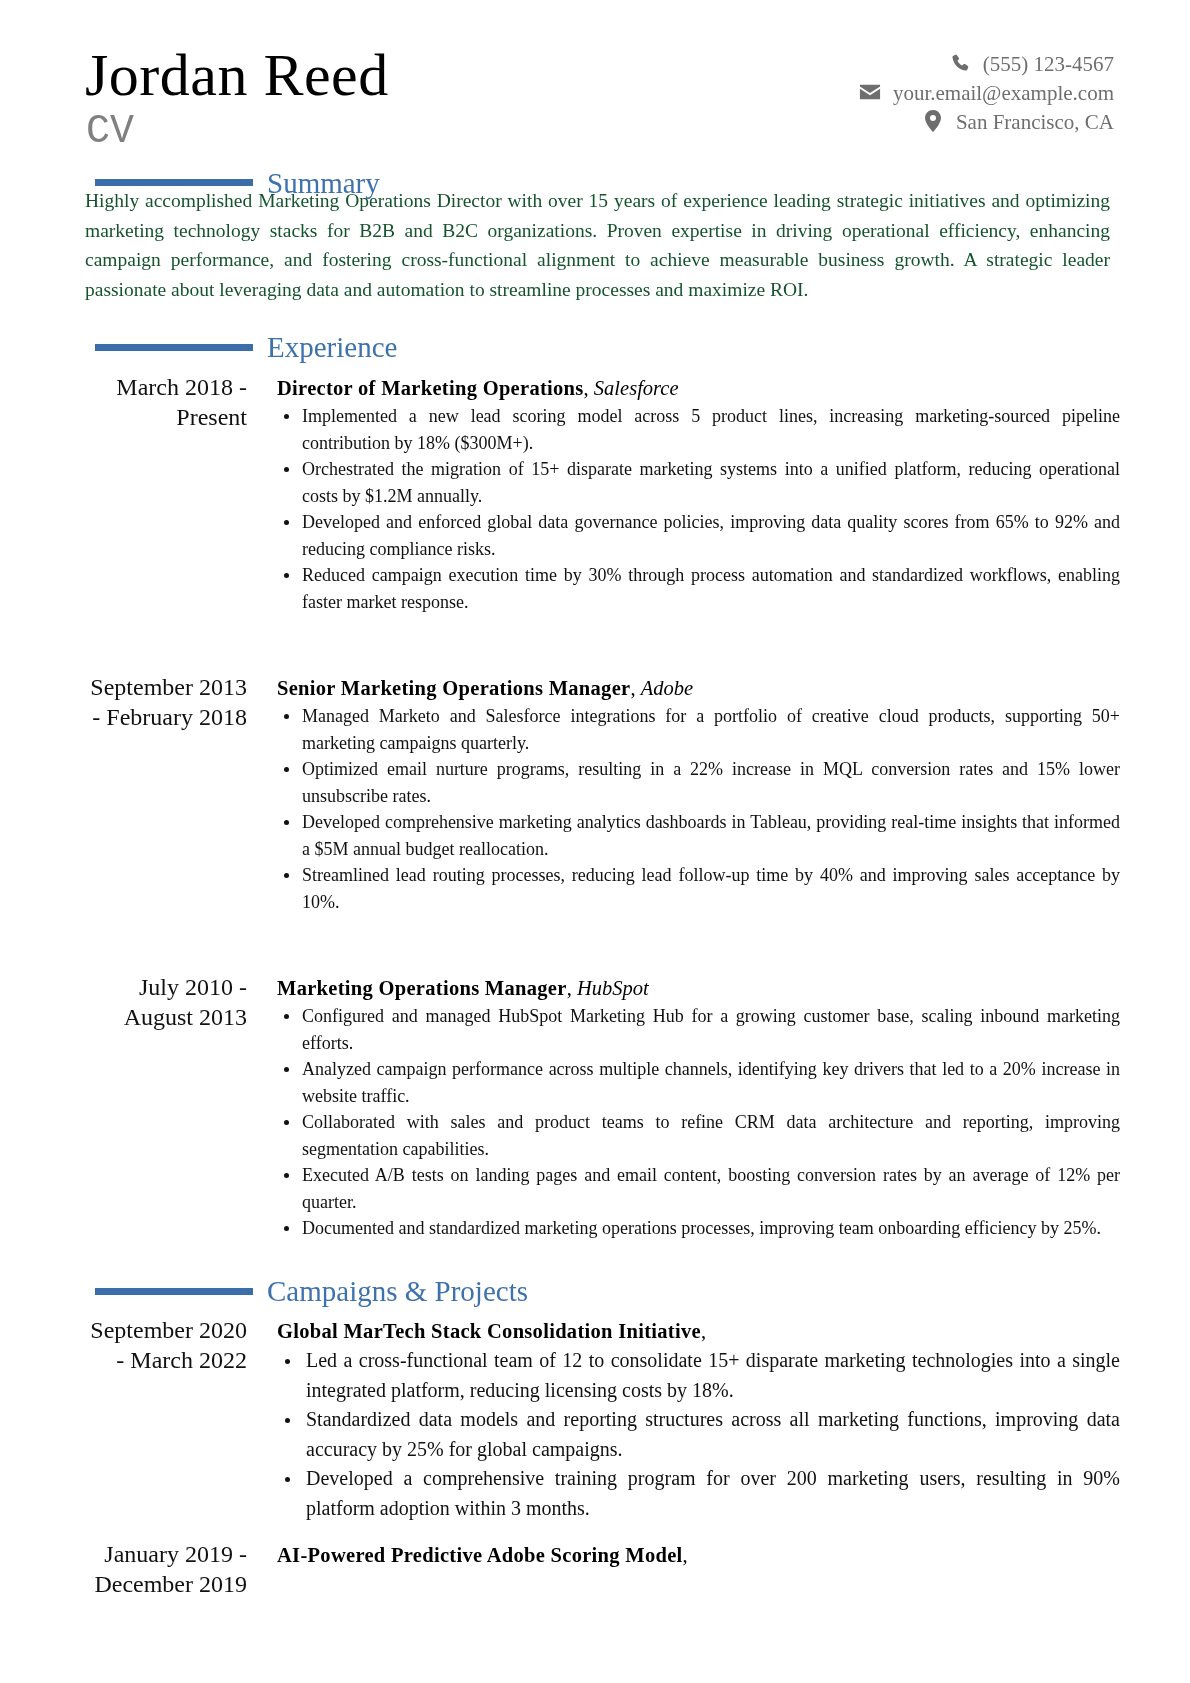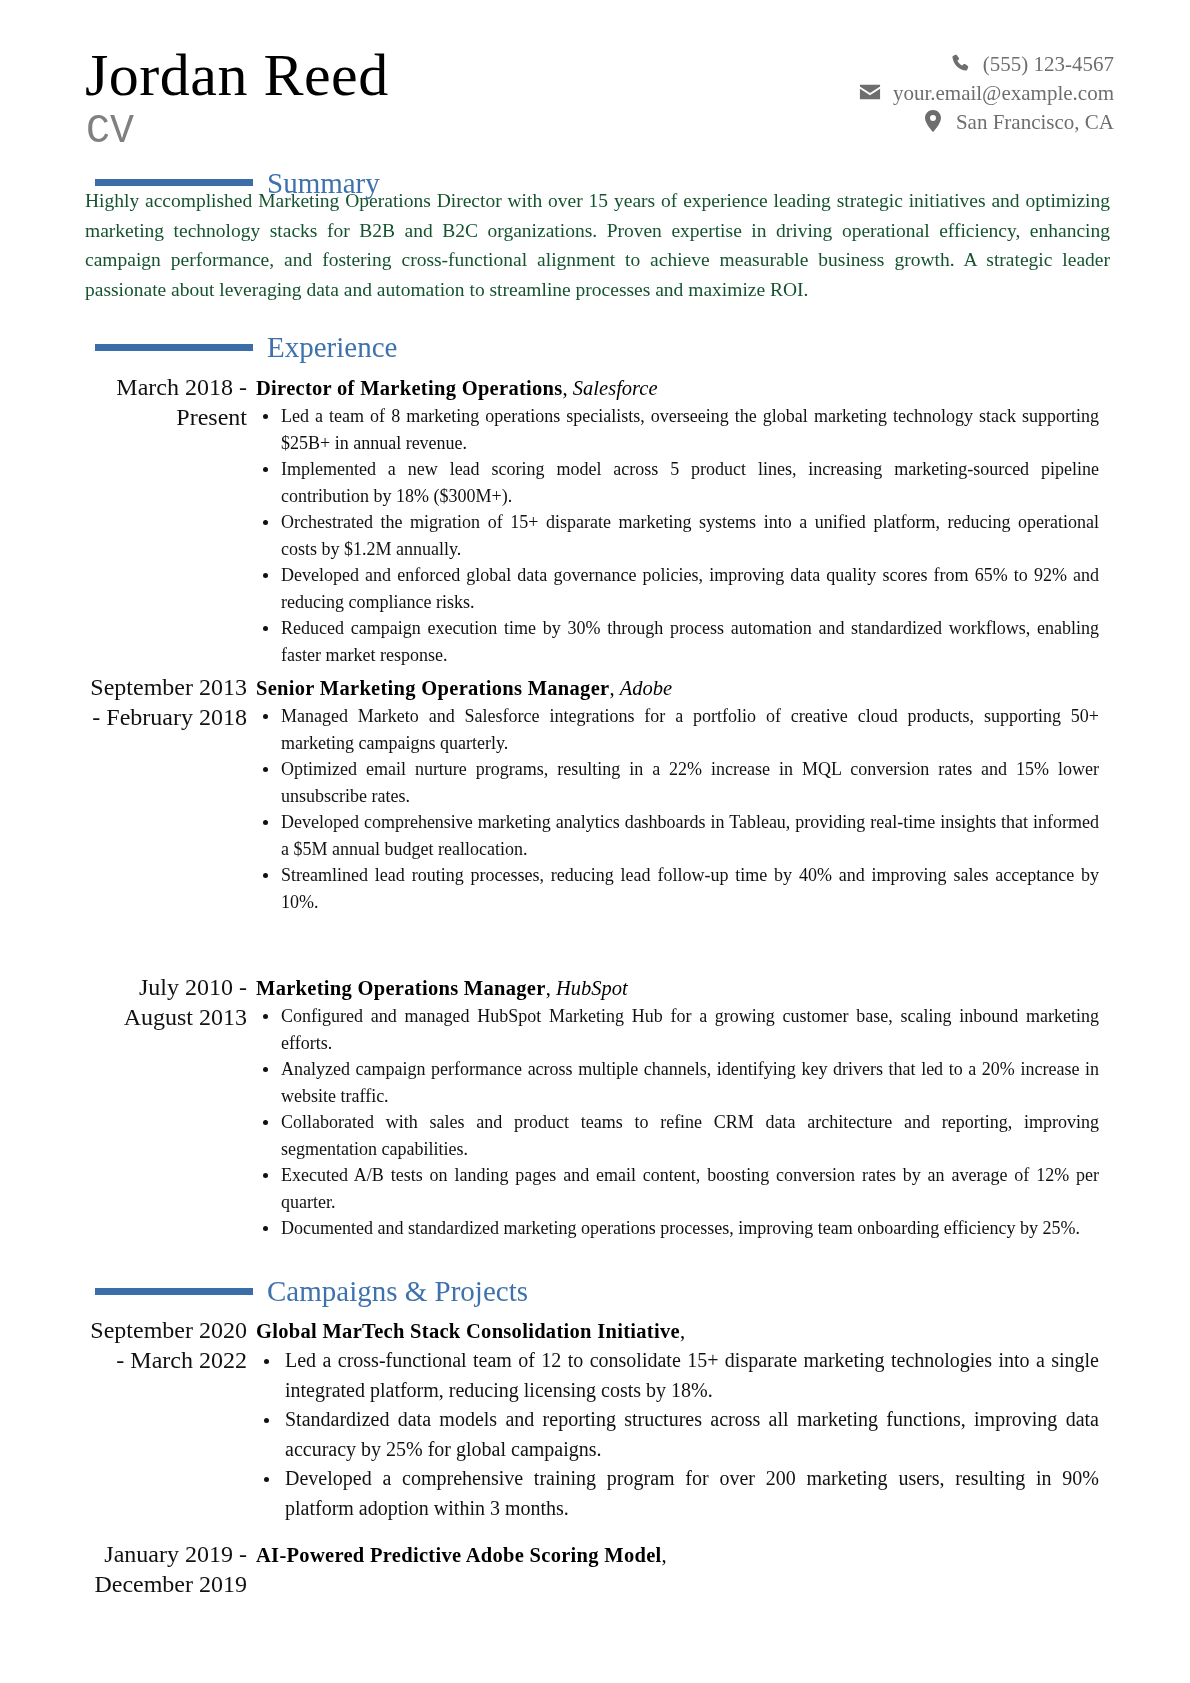--- a/index.html
+++ b/index.html
@@ -48,21 +48,21 @@
     font-size: 19.5px; line-height: 29.5px; text-align: justify; color: #14532d;
   }
 
   
   .entry { position: absolute; left: 0; width: 1190px; }
   .entry .date {
     position: absolute; left: 85px; width: 162px; text-align: right;
     font-family: "Liberation Serif", serif;
     font-size: 24px; line-height: 29.5px; color: #111;
   }
-  .entry .body { position: absolute; left: 256px; width: 843px; }
+  .entry .body { position: absolute; left: 277px; width: 843px; }
   .entry .heading {
     font-family: "Liberation Serif", serif;
     font-size: 20.5px; line-height: 30px; color: #000;
   }
   .entry .heading .role { font-weight: bold; letter-spacing: 0.3px; }
   .entry .heading .org { font-style: italic; }
   .bullets { list-style: none; margin: 0; padding: 0; }
   .bullets li {
     position: relative; padding-left: 25px;
     font-family: "Liberation Serif", serif;
@@ -119,21 +119,20 @@
   <div class="section-head" style="top:330px;">
     <div class="rule" style="top:14px;"></div>
     <div class="title">Experience</div>
   </div>
 
   <div class="entry" style="top:373px;">
     <div class="date">March 2018 - Present</div>
     <div class="body">
       <div class="heading"><span class="role">Director of Marketing Operations</span><span>, </span><span class="org">Salesforce</span></div>
       <ul class="bullets">
-        <li>Led a team of 8 marketing operations specialists, overseeing the global marketing technology stack supporting $25B+ in annual revenue.</li>
         <li>Implemented a new lead scoring model across 5 product lines, increasing marketing-sourced pipeline contribution by 18% ($300M+).</li>
         <li>Orchestrated the migration of 15+ disparate marketing systems into a unified platform, reducing operational costs by $1.2M annually.</li>
         <li>Developed and enforced global data governance policies, improving data quality scores from 65% to 92% and reducing compliance risks.</li>
         <li>Reduced campaign execution time by 30% through process automation and standardized workflows, enabling faster market response.</li>
       </ul>
     </div>
   </div>
 
   <div class="entry" style="top:673px;">
     <div class="date">September 2013 - February 2018</div>

